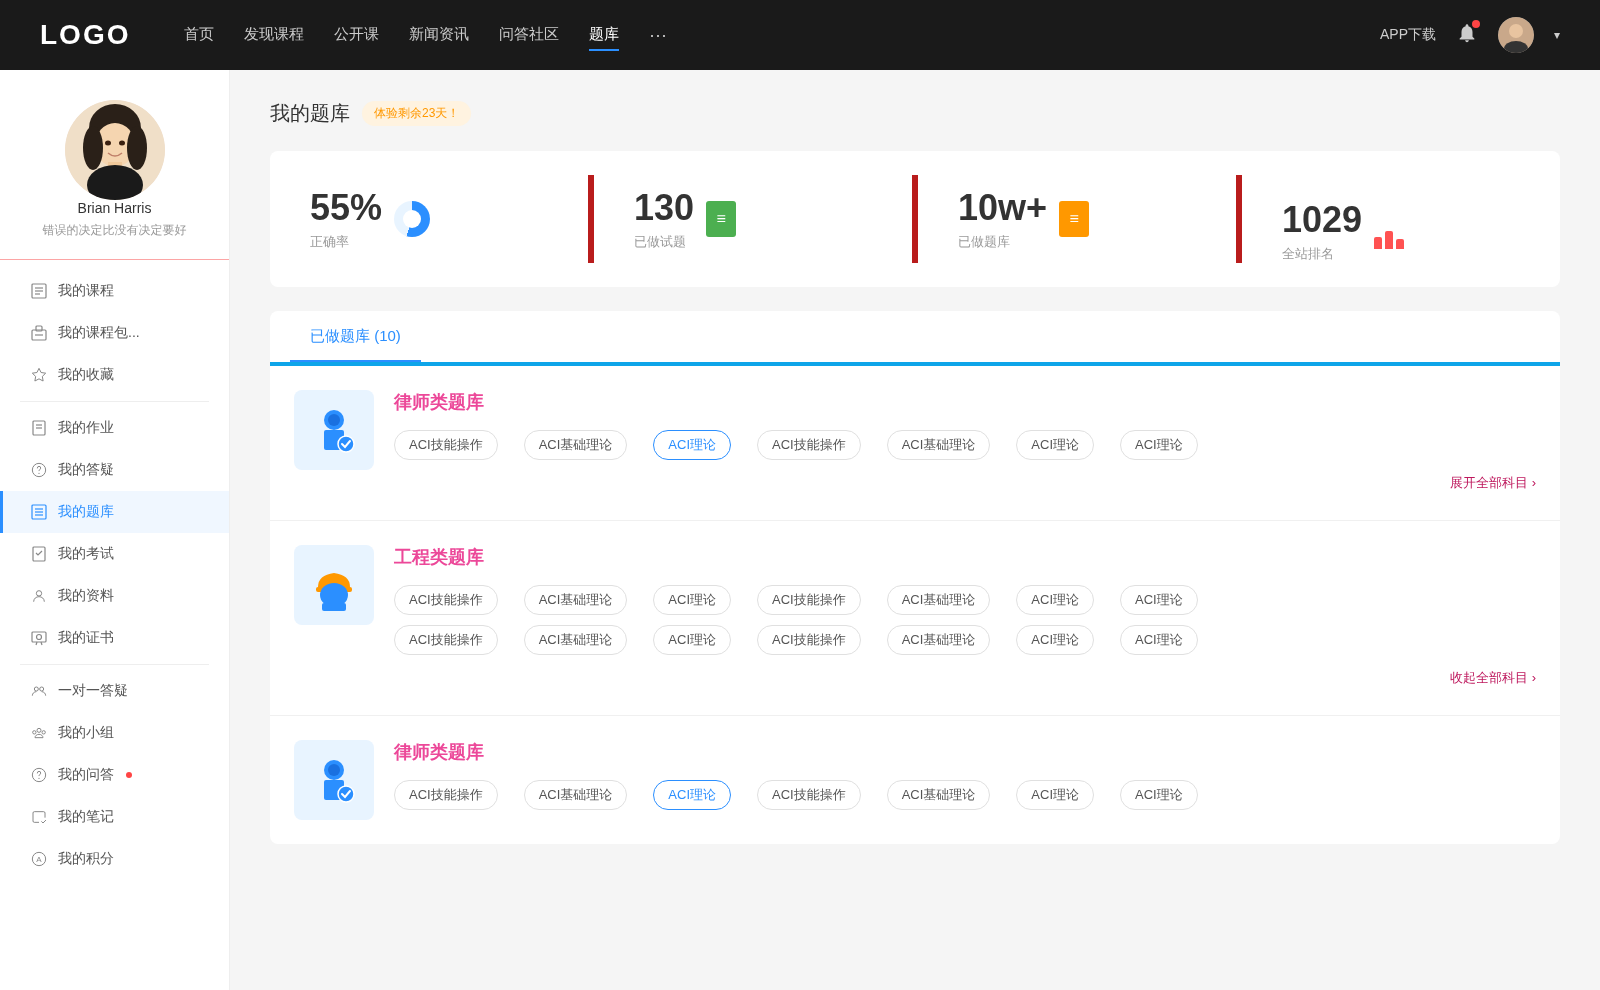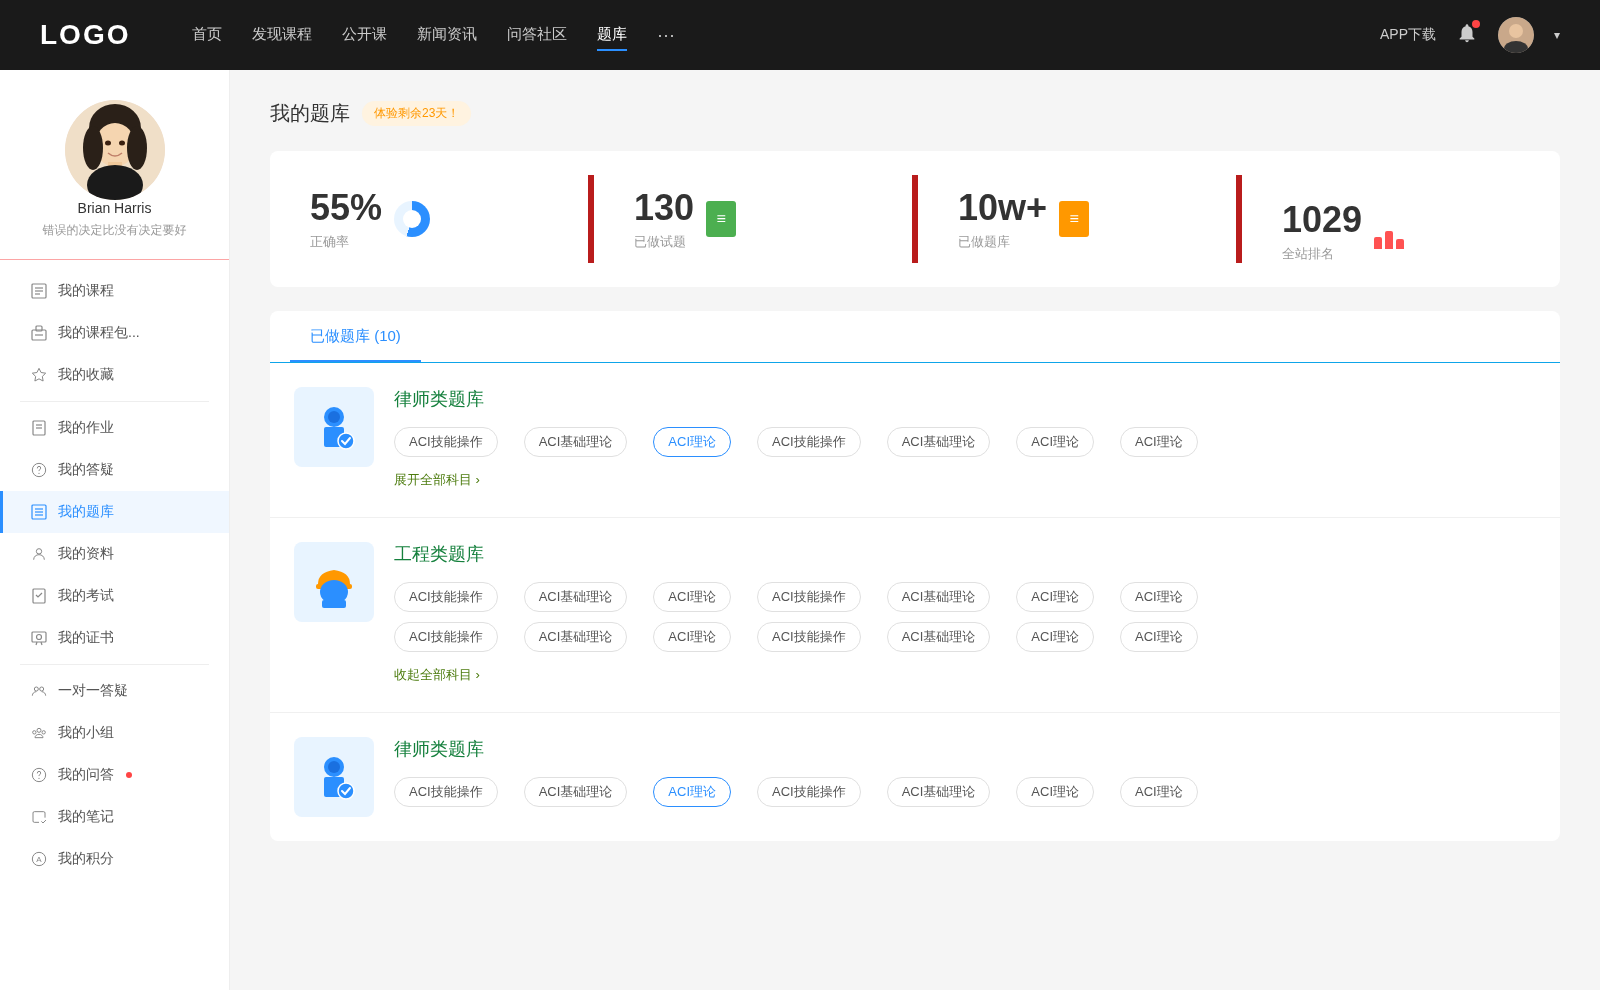--- a/index.html
+++ b/index.html
@@ -1,19 +1,19 @@
 <!DOCTYPE html>
 <html><head>
   <meta charset="utf-8">
   <style>
     * { margin: 0; padding: 0; box-sizing: border-box; }
     body { font-family: -apple-system, BlinkMacSystemFont, 'PingFang SC', 'Microsoft YaHei', sans-serif; background: #f5f5f5; width: 1600px; min-height: 990px; overflow-x: hidden; }
 
     
-    .header { background: #1a1a1a; height: 70px; display: flex; align-items: center; padding: 0 40px; gap: 32px; position: fixed; top: 0; left: 0; right: 0; z-index: 100; }
+    .header { background: #1a1a1a; height: 70px; display: flex; align-items: center; padding: 0 40px; gap: 24px; position: fixed; top: 0; left: 0; right: 0; z-index: 100; }
     .logo { color: white; font-size: 28px; font-weight: bold; letter-spacing: 2px; min-width: 120px; }
     .nav { display: flex; gap: 30px; flex: 1; }
     .nav-item { color: #ccc; font-size: 15px; cursor: pointer; padding: 5px 0; text-decoration: none; }
     .nav-item.active { color: white; border-bottom: 2px solid #2b8fff; }
     .nav-dots { color: #ccc; font-size: 18px; cursor: pointer; }
     .header-right { display: flex; align-items: center; gap: 20px; margin-left: auto; }
     .app-download { color: #ccc; font-size: 14px; cursor: pointer; }
     .bell-icon { position: relative; cursor: pointer; }
     .bell-icon svg { width: 22px; height: 22px; fill: #ccc; }
     .bell-badge { position: absolute; top: -2px; right: -2px; width: 8px; height: 8px; background: #ff4444; border-radius: 50%; }
@@ -47,37 +47,37 @@
     
     .stats-row { background: white; border-radius: 8px; display: flex; padding: 24px 0; margin-bottom: 24px; }
     .stat-item { flex: 1; display: flex; align-items: center; padding: 0 40px; border-right: 6px solid #b91c1c; }
     .stat-item:last-child { border-right: none; margin-top: 24px; }
     .stat-number { font-size: 36px; font-weight: 600; color: #333; }
     .stat-icon { margin-left: 12px; width: 36px; height: 36px; }
     .stat-label { font-size: 13px; color: #999; margin-top: 4px; }
     .stat-info { display: flex; flex-direction: column; }
 
     
-    .tabs-row { display: flex; gap: 0; margin-bottom: 0; background: white; border-radius: 8px 8px 0 0; padding: 0 20px; border-bottom: 1px solid #0ea5e9; }
+    .tabs-row { display: flex; gap: 0; margin-bottom: 0; background: white; border-radius: 8px 8px 0 0; padding: 0 20px; border-bottom: 4px solid #0ea5e9; }
     .tab { padding: 16px 20px; font-size: 15px; color: #666; cursor: pointer; position: relative; }
     .tab.active { color: #2b8fff; font-weight: 500; }
     .tab.active::after { content: ''; position: absolute; bottom: 0; left: 0; right: 0; height: 2px; background: #2b8fff; }
 
     
     .library-container { background: white; border-radius: 0 0 8px 8px; }
     .library-section { padding: 24px; border-bottom: 1px solid #f0f0f0; }
     .library-section:last-child { border-bottom: none; }
     .library-header { display: flex; align-items: flex-start; gap: 20px; }
     .library-icon-wrap { width: 80px; height: 80px; background: #e8f4ff; border-radius: 8px; display: flex; align-items: center; justify-content: center; flex-shrink: 0; }
     .library-content { flex: 1; }
-    .library-title { font-size: 18px; font-weight: 400; color: #15803d; margin-bottom: 16px; }
+    .library-title { font-size: 18px; font-weight: 700; color: #ec4899; margin-bottom: 16px; }
     .tags-row { display: flex; flex-wrap: wrap; gap: 26px; margin-bottom: 10px; }
     .tag { padding: 5px 14px; border: 1px solid #e0e0e0; border-radius: 20px; font-size: 13px; color: #555; cursor: pointer; }
     .tag.active { border-color: #2b8fff; color: #2b8fff; background: white; }
-    .expand-link { text-align: left; font-size: 13px; color: #4d7c0f; cursor: pointer; padding: 4px 0; }
+    .expand-link { text-align: right; font-size: 13px; color: #be185d; cursor: pointer; padding: 4px 0; }
 
     
     .pie-icon { width: 36px; height: 36px; border-radius: 50%; background: conic-gradient(#2b8fff 0% 55%, #e8f4ff 55% 100%); position: relative; }
     .pie-icon::after { content: ''; position: absolute; top: 25%; left: 25%; width: 50%; height: 50%; background: white; border-radius: 50%; }
 
     .doc-icon { width: 30px; height: 36px; background: #4caf50; border-radius: 3px; display: flex; align-items: center; justify-content: center; position: relative; }
     .doc-icon::before { content: '≡'; color: white; font-size: 16px; }
 
     .list-icon { width: 30px; height: 36px; background: #ff9800; border-radius: 3px; display: flex; align-items: center; justify-content: center; }
     .list-icon::before { content: '≡'; color: white; font-size: 16px; }
@@ -213,36 +213,36 @@
               <line x1="4" y1="5" x2="12" y2="5" stroke="#2b8fff" stroke-width="1.2"></line>
               <line x1="4" y1="8" x2="12" y2="8" stroke="#2b8fff" stroke-width="1.2"></line>
               <line x1="4" y1="11" x2="12" y2="11" stroke="#2b8fff" stroke-width="1.2"></line>
             </svg>
         </span>
         <span style="color:#2b8fff;font-weight:500;">我的题库</span>
       </div>
 
       <div class="sidebar-item">
         <span class="sidebar-icon">
+          <svg width="16" height="16" viewBox="0 0 16 16" fill="none">
+              <rect x="2" y="1" width="12" height="14" rx="1" stroke="#888" stroke-width="1.2" fill="none"></rect>
+              <polyline points="5,7 7,9 11,5" stroke="#888" stroke-width="1.2" fill="none"></polyline>
+            </svg>
+        </span>
+        <span>我的考试</span>
+      </div>
+
+      <div class="sidebar-item">
+        <span class="sidebar-icon">
           <svg width="16" height="16" viewBox="0 0 24 24" fill="none">
               <circle cx="12" cy="8" r="4" stroke="#888" stroke-width="1.5"></circle>
               <path d="M4 20c0-4 3.6-7 8-7s8 3 8 7" stroke="#888" stroke-width="1.5" stroke-linecap="round"></path>
             </svg>
         </span>
         <span>我的资料</span>
-      </div>
-
-      <div class="sidebar-item">
-        <span class="sidebar-icon">
-          <svg width="16" height="16" viewBox="0 0 16 16" fill="none">
-              <rect x="2" y="1" width="12" height="14" rx="1" stroke="#888" stroke-width="1.2" fill="none"></rect>
-              <polyline points="5,7 7,9 11,5" stroke="#888" stroke-width="1.2" fill="none"></polyline>
-            </svg>
-        </span>
-        <span>我的考试</span>
       </div>
 
       <div class="sidebar-item">
         <span class="sidebar-icon">
           <svg width="16" height="16" viewBox="0 0 16 16" fill="none">
               <rect x="1" y="2" width="14" height="10" rx="1" stroke="#888" stroke-width="1.2" fill="none"></rect>
               <circle cx="8" cy="7" r="2.5" stroke="#888" stroke-width="1.2"></circle>
               <line x1="6" y1="12" x2="5" y2="15" stroke="#888" stroke-width="1.2"></line>
               <line x1="10" y1="12" x2="11" y2="15" stroke="#888" stroke-width="1.2"></line>
             </svg>

